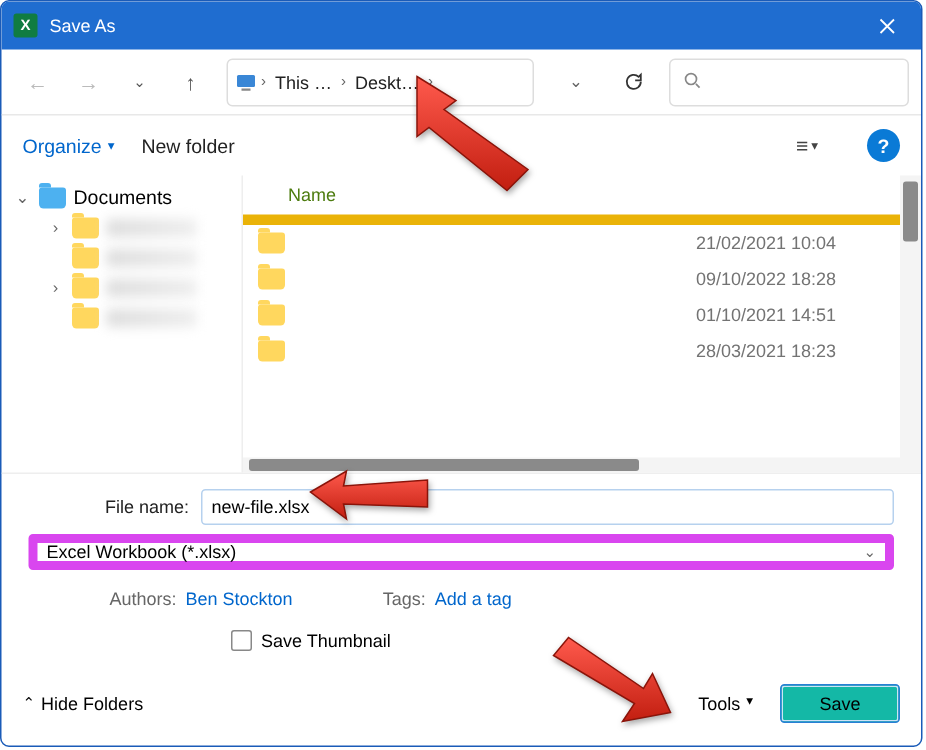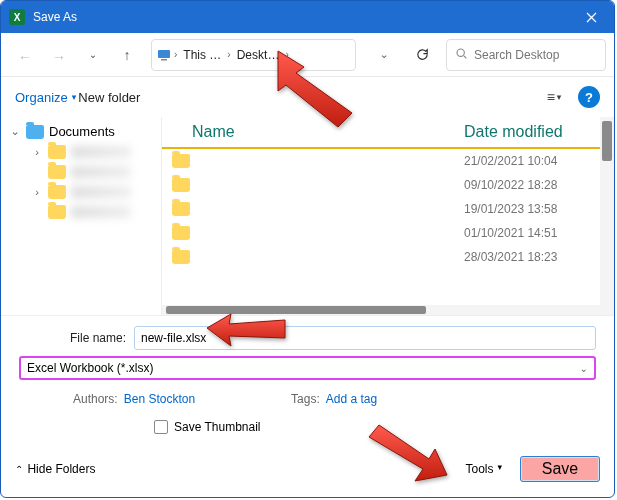--- a/index.html
+++ b/index.html
@@ -16,70 +16,70 @@
     .breadbox { flex:0 0 auto; height:32px; border:1px solid #ddd; border-radius:4px; display:flex; align-items:center; padding:0 4px; margin:0 6px; width:205px; }
     .crumb { display:flex; align-items:center; gap:4px; padding:0 4px; font-size:12px; color:#222; cursor:pointer; border-radius:3px; height:24px; }
     .chev { color:#666; font-size:10px; padding:0 2px; }
     .monitor-icon { width:16px;height:16px; }
     .dd { width:32px; height:32px; display:flex; align-items:center; justify-content:center; color:#666; font-size:11px; margin:0 4px; cursor:pointer; border-radius:4px; }
     .refresh { width:32px; height:32px; display:flex; align-items:center; justify-content:center; font-size:15px; color:#444; cursor:pointer; border-radius:4px; }
     .searchbox { flex:1; height:32px; border:1px solid #ddd; border-radius:4px; display:flex; align-items:center; padding:0 8px; margin-left:6px; }
     .searchbox input { border:none; outline:none; font-size:12px; color:#666; width:100%; }
     .mag { color:#888; margin-right:6px; font-size:13px; }
 
-    .toolrow { height:40px; display:flex; align-items:center; padding:0 14px; gap:2px; }
+    .toolrow { height:40px; display:flex; align-items:center; padding:0 14px; gap:18px; }
     .tlink { font-size:13px; color:#0066cc; cursor:pointer; display:flex; align-items:center; gap:4px; }
     .tlink .ar { font-size:9px; color:#0066cc; }
     .tlink.plain { color:#222; }
     .spacer { flex:1; }
     .viewbtn { width:28px;height:28px; display:flex; align-items:center; justify-content:center; cursor:pointer; color:#444; font-size:14px; }
     .helpbtn { width:22px;height:22px; border-radius:50%; background:#0a7ad6; color:#fff; font-size:13px; font-weight:bold; display:flex; align-items:center; justify-content:center; cursor:pointer; margin-left:8px; }
 
     .mainarea { display:flex; height:198px; }
     .tree { width:160px; padding:4px 2px; }
     .tnode { display:flex; align-items:center; gap:5px; padding:3px 6px; font-size:13px; cursor:pointer; border-radius:3px; }
     .tcaret { width:12px; text-align:center; color:#666; font-size:11px; }
     .fold { width:18px; height:14px; background:#ffd75e; border-radius:2px 2px 3px 3px; position:relative; }
     .fold::before { content:""; position:absolute; top:-3px; left:0; width:8px; height:3px; background:#ffd75e; border-radius:2px 2px 0 0; }
     .fold.blue { background:#4db1f0; }
     .fold.blue::before { background:#4db1f0; }
     .blur { filter:blur(4px); color:#999; background:linear-gradient(90deg,#ddd,#eee); height:12px; border-radius:2px; }
     .tnode .blur { width:60px; }
     .tchild { padding-left:22px; }
 
     .filepane { flex:1; position:relative; border-left:1px solid #eee; }
-    .fhead { display:flex; padding:6px 10px; font-size:16px; color:#0f766e; border-bottom:2px solid #eab308; }
+    .fhead { display:flex; padding:6px 10px; font-size:12px; color:#4d7c0f; border-bottom:7px solid #eab308; }
     .col-name { flex:1; padding-left:20px; }
     .col-date { width:140px; }
     .flist { }
     .frow { display:flex; align-items:center; padding:5px 10px; font-size:12px; }
     .frow .fold { margin-right:10px; flex-shrink:0; }
     .frow .fname { flex:1; }
     .frow .fname .blur { width:110px; height:13px; }
     .frow .fdate { width:140px; color:#737373; }
     .vscroll { position:absolute; right:0; top:0; width:14px; height:100%; background:#f4f4f4; }
     .vthumb { position:absolute; right:2px; top:4px; width:10px; height:40px; background:#8a8a8a; border-radius:2px; }
     .hscroll { position:absolute; left:0; bottom:0; right:14px; height:10px; background:#f4f4f4; }
     .hthumb { position:absolute; left:4px; top:1px; height:8px; width:260px; background:#8a8a8a; border-radius:2px; }
 
     .formarea { padding:10px 18px 6px 18px; border-top:1px solid #eee; font-size:12px; }
     .frow2 { display:flex; align-items:center; margin-bottom:6px; }
     .flabel { width:115px; text-align:right; padding-right:8px; color:#222; }
     .finput { flex:1; height:24px; border:1px solid #b6d1ee; border-radius:3px; padding:0 6px; font-size:12px; outline:none; }
-    .fsel { flex:1; height:24px; border:2px solid #d946ef; border-radius:3px; padding:0 6px; font-size:12px; background:#fff; display:flex; align-items:center; justify-content:space-between; cursor:pointer; }
-    .meta { display:flex; gap:96px; padding:6px 0 10px 54px; }
+    .fsel { flex:1; height:24px; border:6px solid #d946ef; border-radius:3px; padding:0 6px; font-size:12px; background:#fff; display:flex; align-items:center; justify-content:space-between; cursor:pointer; }
+    .meta { display:flex; gap:60px; padding:6px 0 10px 54px; }
     .mlbl { color:#666; margin-right:6px; }
     .mval { color:#0066cc; cursor:pointer; }
     .chkrow { padding:4px 0 8px 135px; display:flex; align-items:center; gap:6px; }
     .chk { width:14px; height:14px; border:1px solid #888; border-radius:2px; cursor:pointer; }
 
     .footer { display:flex; align-items:center; padding:8px 14px; gap:10px; }
     .hidef { font-size:12px; cursor:pointer; display:flex; align-items:center; gap:4px; }
     .toolsdd { font-size:12px; cursor:pointer; display:flex; align-items:flex-start; gap:4px; margin-right:8px; }
-    .btn { min-width:80px; height:26px; border:1px solid #ccc; border-radius:3px; background:#fca5a5; font-size:16px; cursor:pointer; display:flex; align-items:center; justify-content:center; }
+    .btn { min-width:80px; height:26px; border:1px solid #ccc; border-radius:3px; background:#14b8a6; font-size:12px; cursor:pointer; display:flex; align-items:center; justify-content:center; }
     .btn.primary { border-color:#2a7fd5; box-shadow:inset 0 0 0 1px #cfe3f7; }
 
     .arrow-ann { position:absolute; pointer-events:none; z-index:50; }
     .arrow-ann svg { filter:drop-shadow(1px 2px 2px rgba(0,0,0,.35)); }
   </style>
 </head>
 <body>
 
 <div class="win">
 
@@ -115,21 +115,20 @@
           <path d="M13 8a5 5 0 1 1-1.5-3.5L13 3v4H9" fill="none" stroke="#333" stroke-width="1.3"></path>
         </svg>
     </div>
     <div class="searchbox">
       <span class="mag">
         <svg width="13" height="13" viewBox="0 0 16 16">
             <circle cx="7" cy="7" r="4.5" fill="none" stroke="#888" stroke-width="1.4"></circle>
             <path d="M11 11 L14 14" stroke="#888" stroke-width="1.4"></path>
           </svg>
       </span>
-      <input type="text" placeholder="Search Desktop" style="">
     </div>
   </div>
 
   <div class="toolrow">
     <div class="tlink">
         <span>Organize</span>
         <span class="ar">▾</span>
       </div>
     <div class="tlink plain">New folder</div>
     <div class="spacer"></div>
@@ -163,37 +162,31 @@
         <div class="tnode">
             <span class="tcaret" style="visibility:hidden">›</span>
             <span class="fold"></span>
             <span class="blur"></span>
           </div>
       </div>
     </div>
     <div class="filepane">
       <div class="fhead">
         <div class="col-name">Name</div>
-        <div class="col-date">Date modified</div>
       </div>
       <div class="flist">
         <div class="frow">
             <span class="fold"></span>
             <span class="fname"><span class="blur"></span></span>
             <span class="fdate">21/02/2021 10:04</span>
           </div>
         <div class="frow">
             <span class="fold"></span>
             <span class="fname"><span class="blur"></span></span>
             <span class="fdate">09/10/2022 18:28</span>
-          </div>
-        <div class="frow">
-            <span class="fold"></span>
-            <span class="fname"><span class="blur"></span></span>
-            <span class="fdate">19/01/2023 13:58</span>
           </div>
         <div class="frow">
             <span class="fold"></span>
             <span class="fname"><span class="blur"></span></span>
             <span class="fdate">01/10/2021 14:51</span>
           </div>
         <div class="frow">
             <span class="fold"></span>
             <span class="fname"><span class="blur"></span></span>
             <span class="fdate">28/03/2021 18:23</span>

